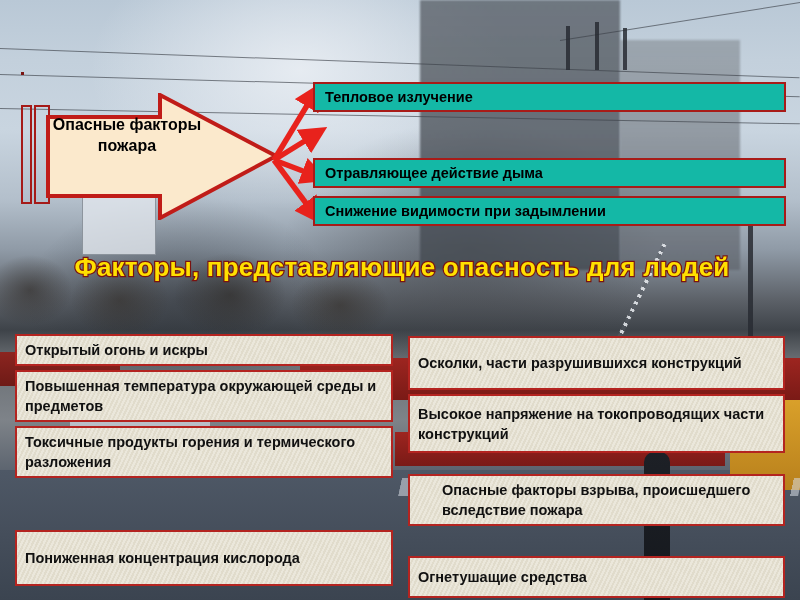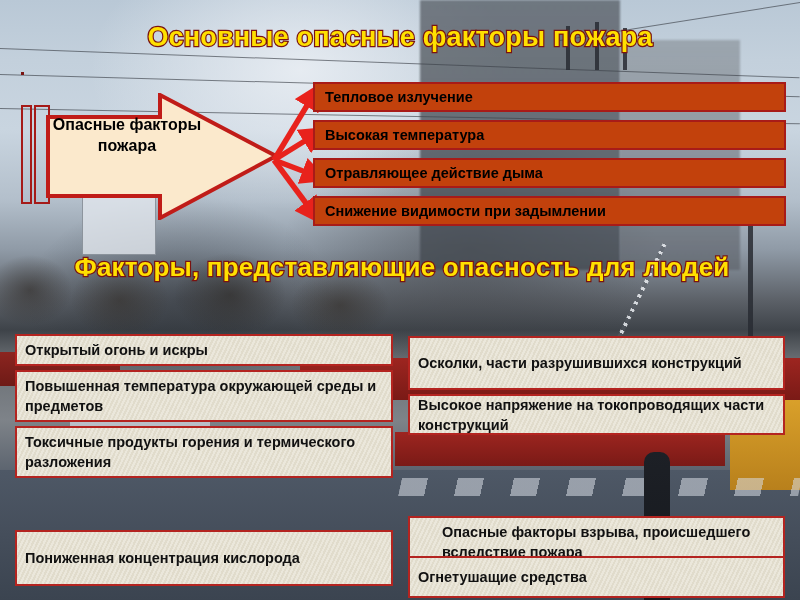--- a/index.html
+++ b/index.html
@@ -165,21 +165,21 @@
   }
 
   
   #fan-arrows { position: absolute; left: 262px; top: 80px; width: 70px; height: 145px; }
 
   
   .info-box {
     position: absolute;
     box-sizing: border-box;
     border: 2px solid #A81B18;
-    background: #c2410c;
+    background: #14b8a6;
     color: #000;
     font-weight: bold;
     font-size: 14.5px;
     line-height: 18px;
     display: flex;
     align-items: center;
     padding: 0 10px;
   }
   .top-box { left: 313px; width: 473px; height: 30px; }
   #top-box-0 { top: 82px; }
@@ -206,22 +206,22 @@
   .col-left  { left: 15px;  width: 378px; }
   .col-right { left: 408px; width: 377px; }
 
   #bl-0 { top: 334px; height: 32px; }
   #bl-1 { top: 370px; height: 52px; }
   #bl-2 { top: 426px; height: 52px; }
   #bl-3 { top: 490px; height: 34px; }
   #bl-4 { top: 530px; height: 56px; }
 
   #br-0 { top: 336px; height: 54px; }
-  #br-1 { top: 394px; height: 41px; }
-  #br-2 { top: 516px; height: 52px; padding-left: 32px; }
+  #br-1 { top: 394px; height: 59px; }
+  #br-2 { top: 474px; height: 52px; padding-left: 32px; }
   #br-3 { top: 556px; height: 42px; }
 
   
   #watermark {
     position: absolute;
     left: 396px; top: 536px;
     width: 390px;
     font-size: 25px;
     font-weight: bold;
     color: #E23A34;
@@ -259,21 +259,20 @@
   <div class="bg-ladder"></div>
   <div class="bg-road"></div>
   <div class="bg-engine e3"></div>
   <div class="bg-car"></div>
   <div class="bg-engine e1"></div>
   <div class="bg-engine e2"></div>
   <div class="bg-taxi"></div>
   <div class="bg-crosswalk"></div>
   <div class="bg-person"></div>
 
-  <div class="title" id="main-title">Основные опасные факторы пожара</div>
 
   <div id="dot-mark"></div>
 
   <div class="deco-bar" id="deco-bar-1"></div>
   <div class="deco-bar" id="deco-bar-2"></div>
 
   <div id="pentagon-arrow">
     <svg width="232" height="127" viewBox="0 0 232 127">
       <polygon points="2,24 114,24 114,2 230,63 114,125 114,103 2,103" fill="#FBE9CC" stroke="#C01C18" stroke-width="4" stroke-linejoin="miter"></polygon>
     </svg>
@@ -294,23 +293,20 @@
         <line x1="12" y1="80" x2="54" y2="54"></line>
         <line x1="12" y1="80" x2="54" y2="96"></line>
         <line x1="12" y1="80" x2="52" y2="134"></line>
       </g>
     </svg>
   </div>
 
   <div class="info-box top-box" id="top-box-0">
     <span>Тепловое излучение</span>
   </div>
-  <div class="info-box top-box" id="top-box-1">
-    <span>Высокая температура</span>
-  </div>
   <div class="info-box top-box" id="top-box-2">
     <span>Отравляющее действие дыма</span>
   </div>
   <div class="info-box top-box" id="top-box-3">
     <span>Снижение видимости при задымлении</span>
   </div>
 
   <div class="title" id="section-title">Факторы, представляющие опасность для людей</div>
 
   <div class="bottom-box col-left" id="bl-0">

